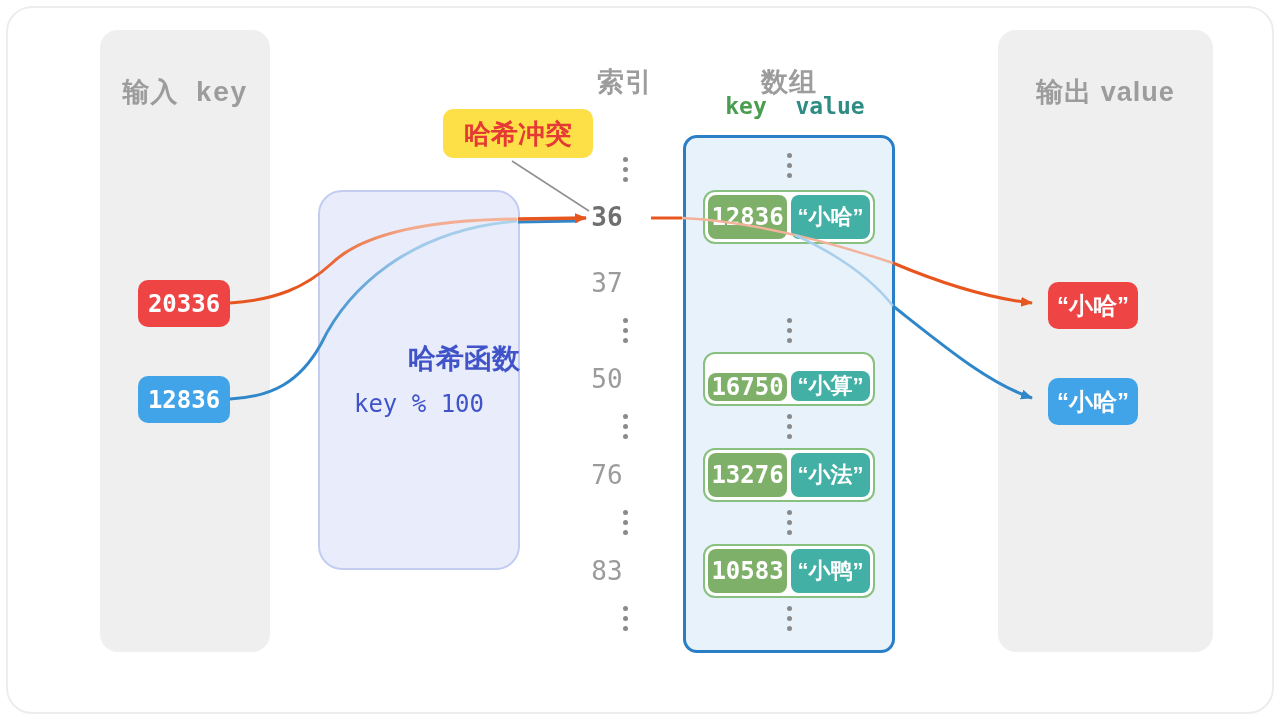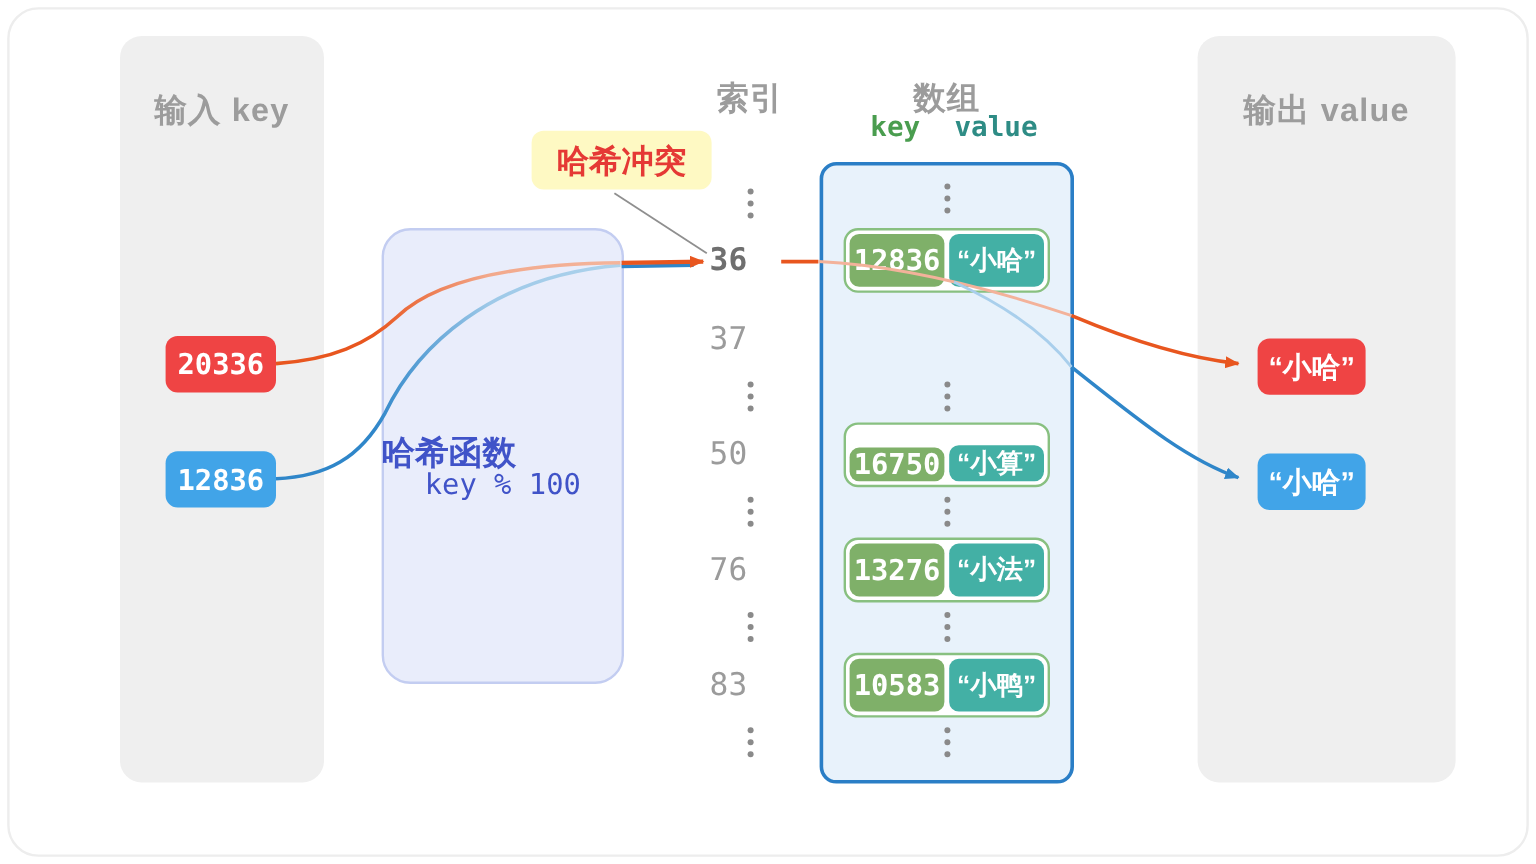--- a/index.html
+++ b/index.html
@@ -24,30 +24,30 @@
     display:flex;align-items:center;justify-content:center;
     font-size:24px;font-weight:bold;
   }
   .chip.orange{background:#ef4444;}
   .chip.blue{background:#41a4e8;}
   .hash-box{
     position:absolute;left:318px;top:190px;width:202px;height:380px;
     background:#e9edfb;border:2px solid #c3cdf1;border-radius:24px;box-sizing:border-box;
   }
   .hash-title{
-    position:absolute;left:318px;top:359px;width:202px;text-align:left;
+    position:absolute;left:318px;top:340px;width:202px;text-align:right;
     font-size:28px;font-weight:bold;color:#4053c8;
   }
   .hash-formula{
     position:absolute;left:318px;top:390px;width:202px;text-align:center;
     font-size:24px;color:#4053c8;
   }
   .collision{
     position:absolute;left:443px;top:109px;width:150px;height:49px;
-    background:#fef9c3;border-radius:10px;display:flex;align-items:center;justify-content:center;
+    background:#fde047;border-radius:10px;display:flex;align-items:center;justify-content:center;
     font-size:27px;font-weight:bold;color:#e53935;
   }
   .col-header{
     position:absolute;top:44px;text-align:center;
     font-size:27px;font-weight:bold;color:#9c9c9c;letter-spacing:1px;margin-top:20px;
   }
   .idx{
     position:absolute;width:100px;left:557px;text-align:center;
     font-size:26px;color:#9b9b9b;
   }
@@ -73,21 +73,21 @@
     position:absolute;left:1076px;top:676px;font-size:17px;color:#cfcfcf;letter-spacing:1px;
   }
   svg.overlay{position:absolute;left:0;top:0;pointer-events:none;}
 </style>
 </head>
 <body>
 
 <div class="canvas">
   <div class="card-edge"></div>
 
-  <div class="panel" style="left:100px;width:170px;">
+  <div class="panel" style="left:100px;width:170px;font-family:Liberation Mono, monospace;">
     <div class="panel-title">输入 key</div>
   </div>
   <div class="chip orange mono" style="left:138px;top:280px;width:92px;">20336</div>
   <div class="chip blue mono" style="left:138px;top:376px;width:92px;">12836</div>
 
   <div class="hash-box"></div>
   <div class="hash-title">哈希函数</div>
   <div class="hash-formula mono">key % 100</div>
 
   <div class="collision">哈希冲突</div>

